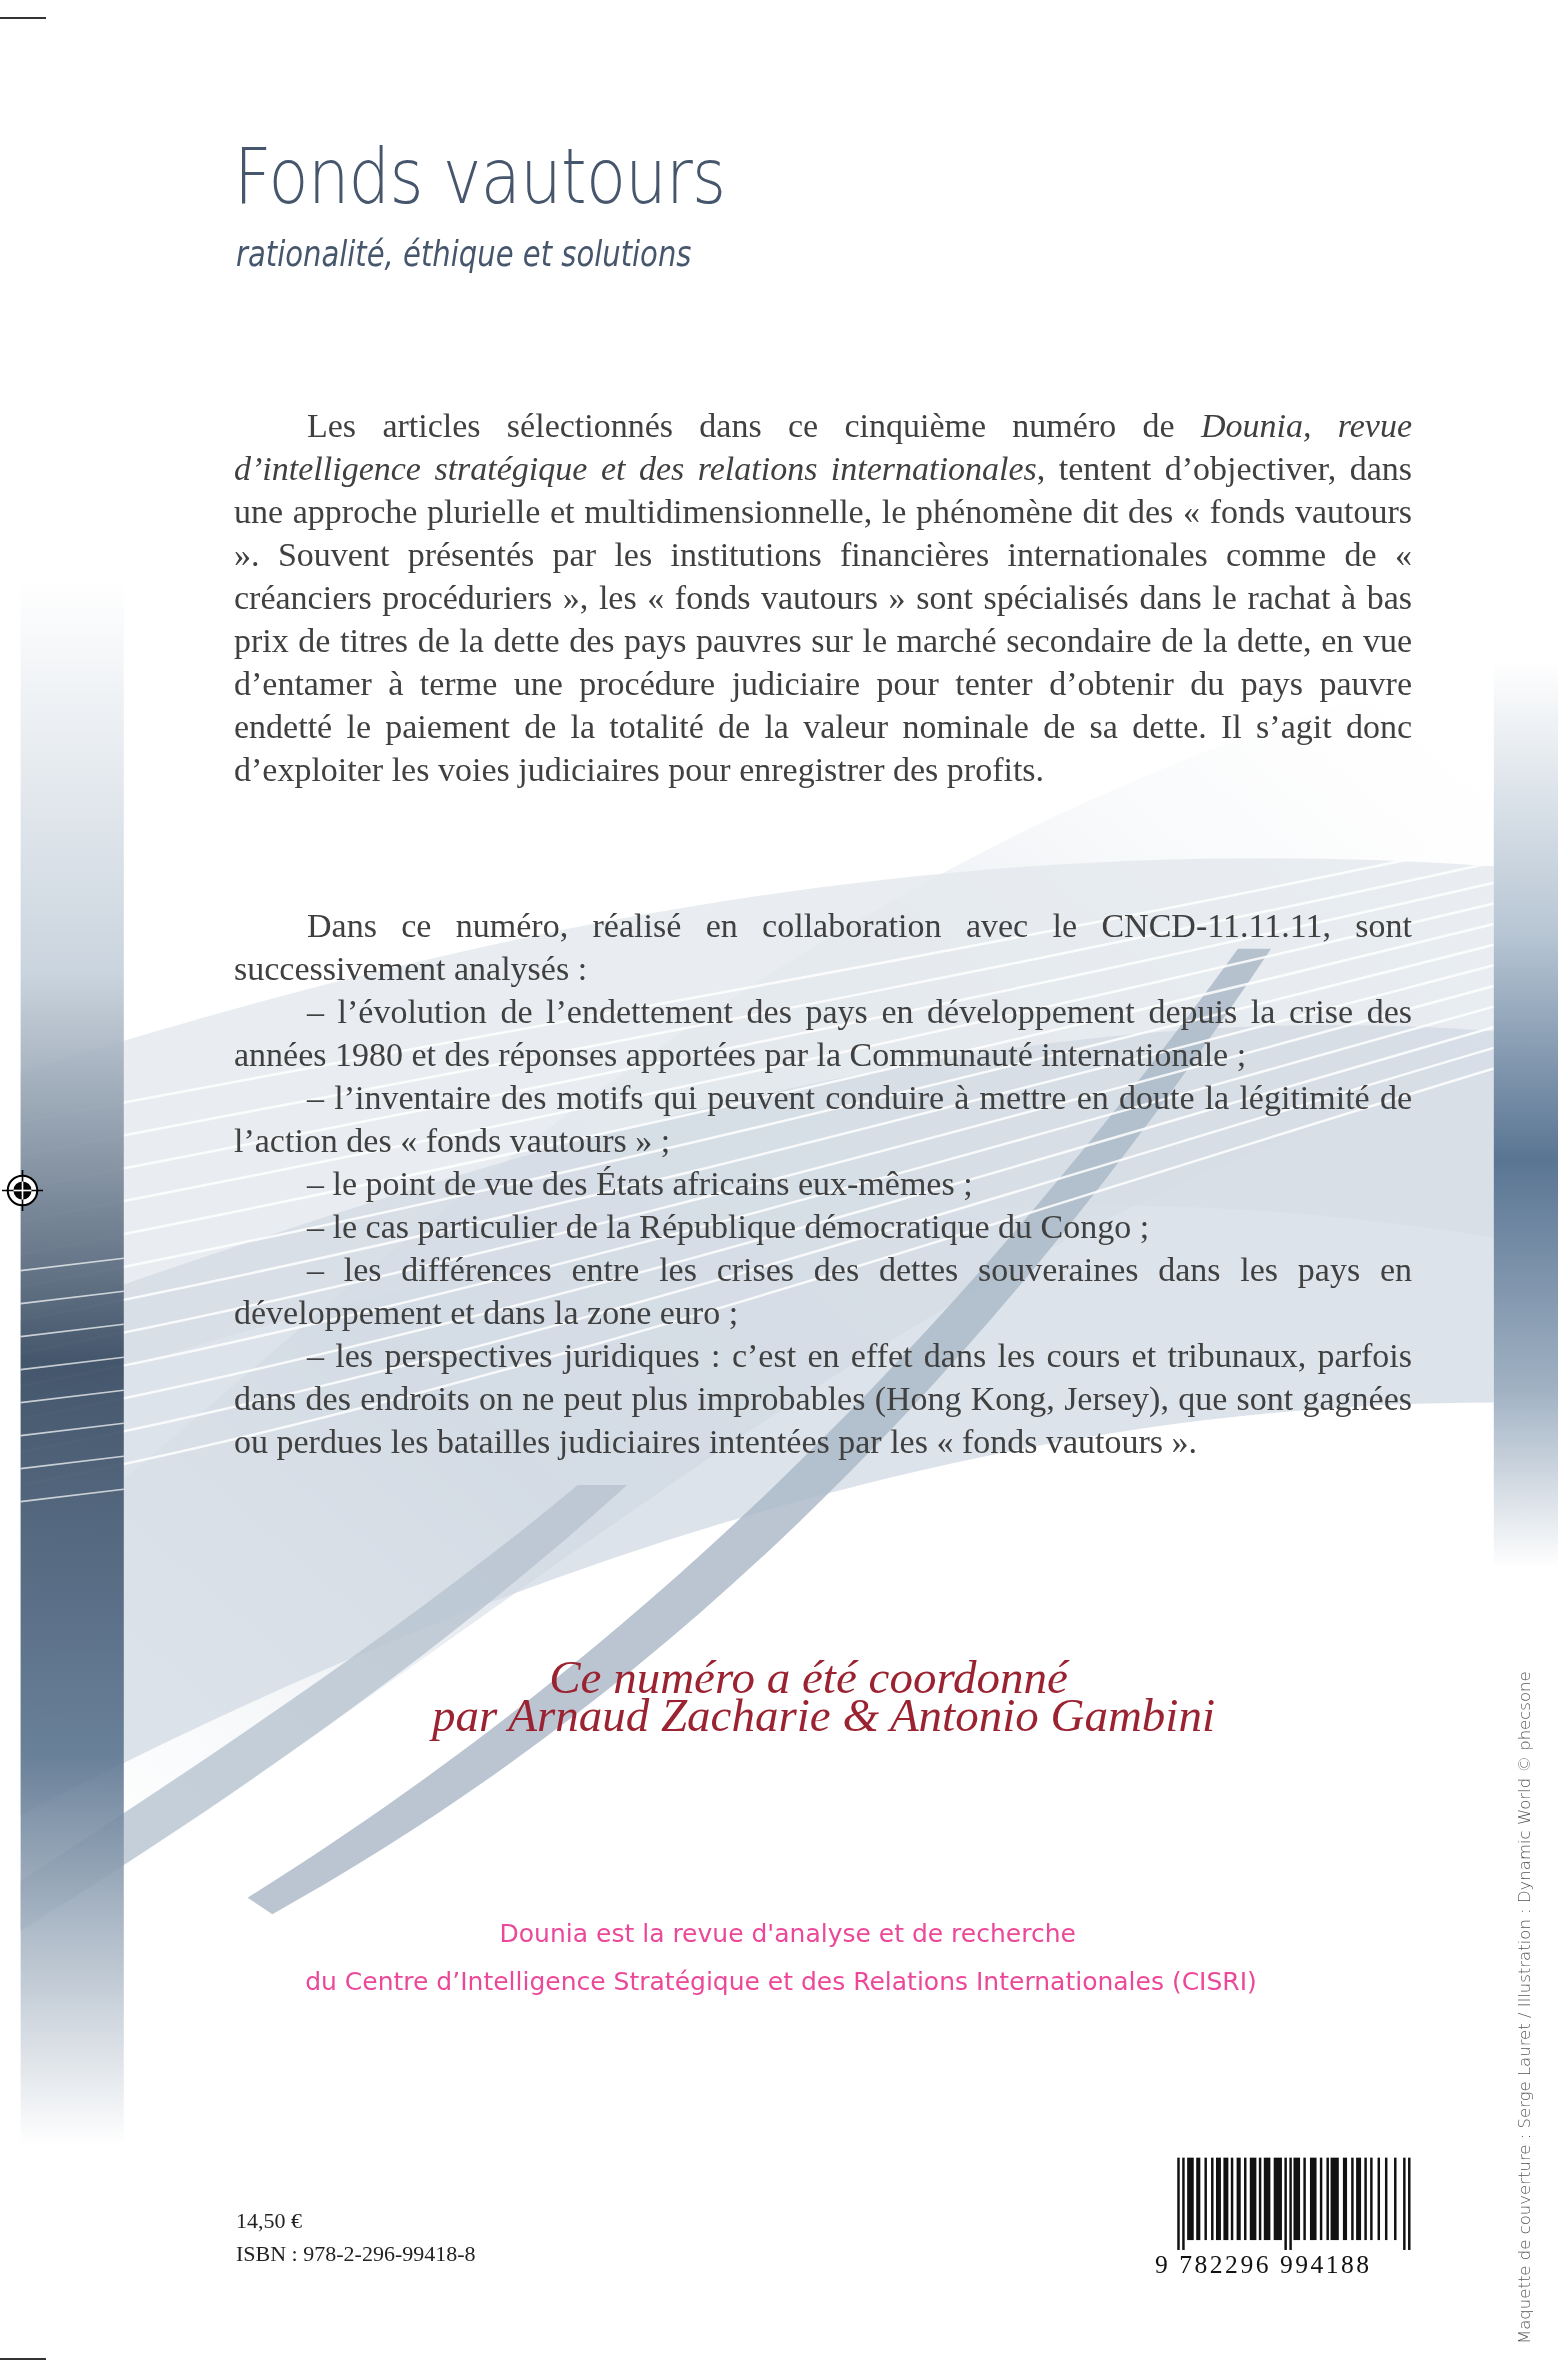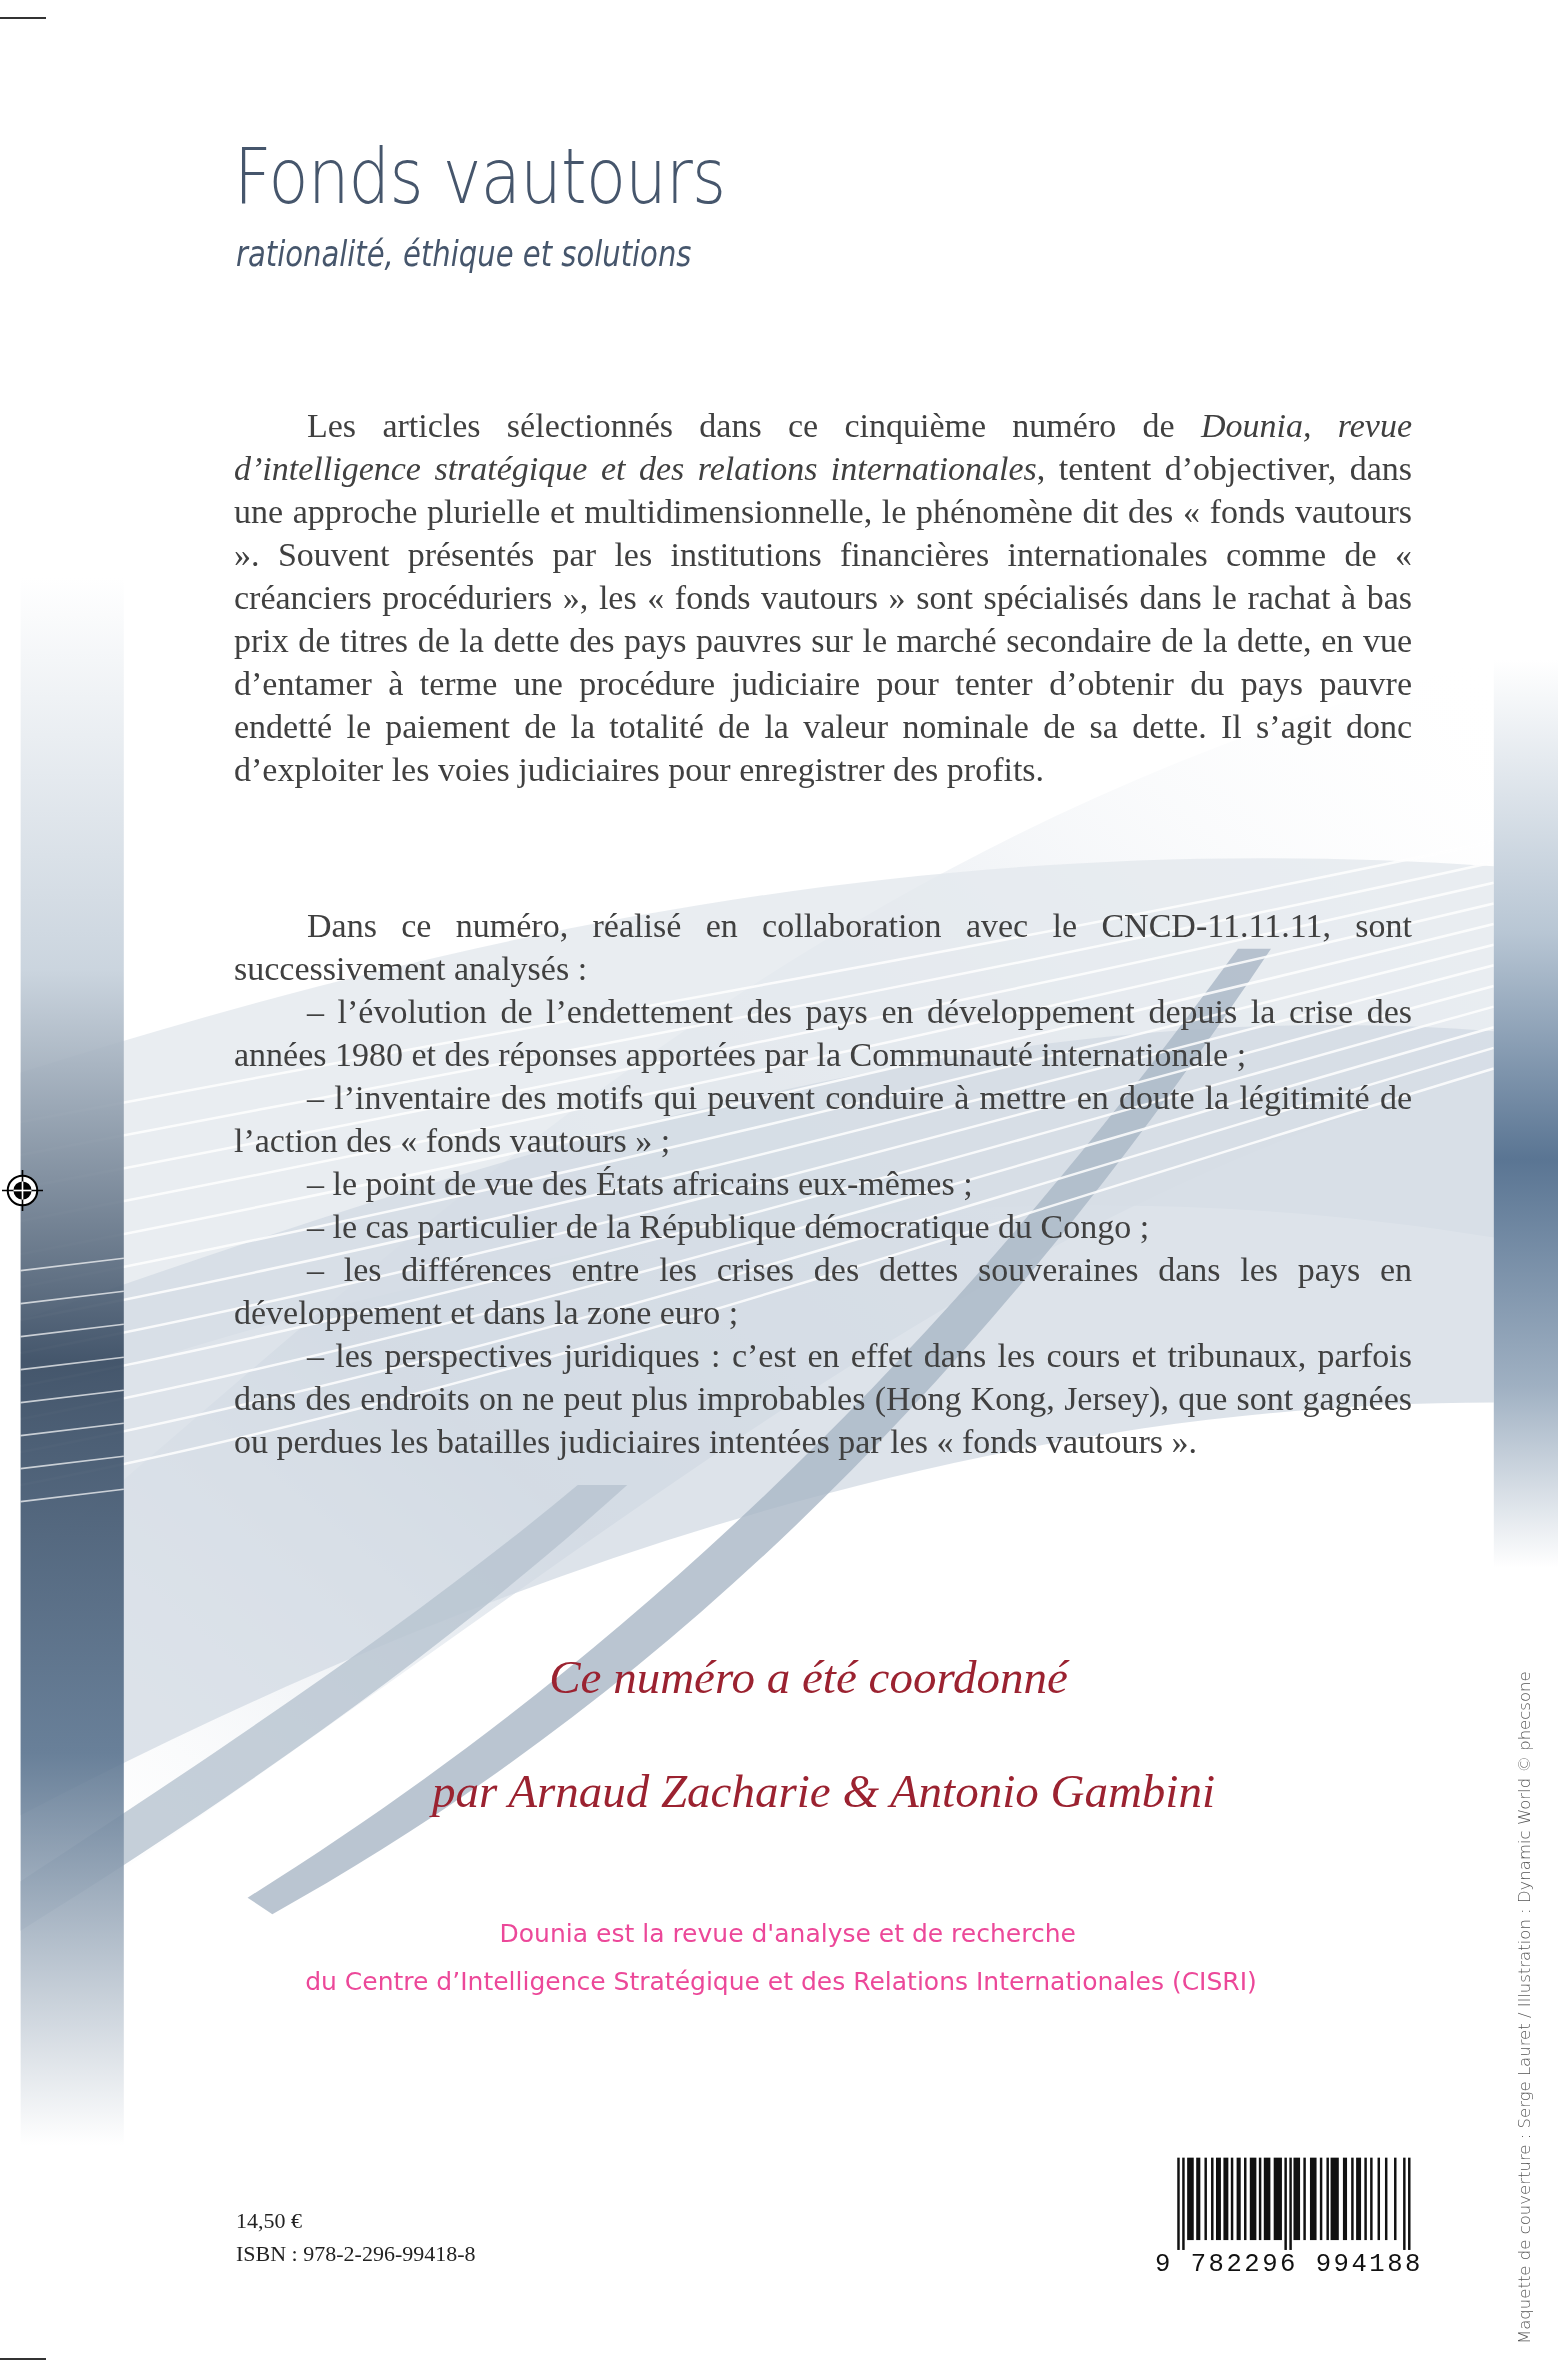--- a/index.html
+++ b/index.html
@@ -10,28 +10,28 @@
   .title { position: absolute; left: 234px; top: 132px; font-family: "DejaVu Sans", sans-serif; font-size: 76px; font-weight: 300; letter-spacing: -0.8px; color: #46566c; transform: scaleX(0.86); transform-origin: left top; white-space: nowrap; }
   .subtitle { position: absolute; left: 236px; top: 234px; font-family: "DejaVu Sans", sans-serif; font-style: italic; font-size: 35px; color: #46566c; transform: scaleX(0.83); transform-origin: left top; white-space: nowrap; }
   .body-col { position: absolute; left: 234px; width: 1178px; font-family: "Liberation Serif", serif; font-size: 34px; line-height: 43px; color: #404040; text-align: justify; }
   .body-col p { margin: 0; }
   .indent { text-indent: 73px; }
   .ital { font-style: italic; }
   .p1 { top: 404px; }
   .p2 { top: 904px; }
   .coord { position: absolute; left: 0; width: 1559px; text-align: center; font-family: "Liberation Serif", serif; font-style: italic; font-size: 47px; color: #9b2230; }
   .coord.l1 { top: 1650px; padding-left: 58px; box-sizing: border-box; }
-  .coord.l2 { top: 1764px; padding-left: 88px; box-sizing: border-box; }
+  .coord.l2 { top: 1688px; padding-left: 88px; box-sizing: border-box; }
   .dounia { position: absolute; left: 0; width: 1559px; text-align: center; font-family: "DejaVu Sans", sans-serif; font-size: 25px; color: #ec4899; }
   .dounia.l1 { top: 1919px; padding-left: 16.5px; box-sizing: border-box; }
   .dounia.l2 { top: 1967px; padding-left: 3px; box-sizing: border-box; }
   .price { position: absolute; left: 236px; top: 2208px; font-family: "Liberation Serif", serif; font-size: 22px; color: #222; }
   .isbn { position: absolute; left: 236px; top: 2241px; font-family: "Liberation Serif", serif; font-size: 22px; color: #222; }
   .barcode { position: absolute; left: 1155px; top: 2155px; width: 272px; height: 124px; }
-  .barcode-digits { position: absolute; left: 1155px; top: 2250px; width: 272px; font-family: Liberation Mono, monospace; font-size: 25.6px; color: #111; white-space: nowrap; letter-spacing: 2.5px; }
+  .barcode-digits { position: absolute; left: 1155px; top: 2250px; width: 272px; font-family: Liberation Serif, serif; font-size: 25.6px; color: #111; white-space: nowrap; letter-spacing: 2.5px; }
   .credits { position: absolute; left: 1515px; top: 2344px; transform: rotate(-90deg); transform-origin: left top; font-family: "DejaVu Sans", sans-serif; font-size: 16.5px; font-weight: 300; color: #555; white-space: nowrap; }
 </style>
 </head>
 <body>
 
 <svg class="bg" viewBox="0 0 1889 2881" preserveAspectRatio="none">
   <defs>
     <linearGradient id="g1" x1="0" y1="1" x2="1" y2="0">
       <stop offset="0" stop-color="#ffffff" stop-opacity="0"></stop>
       <stop offset="0.35" stop-color="#d9e0e8"></stop>

